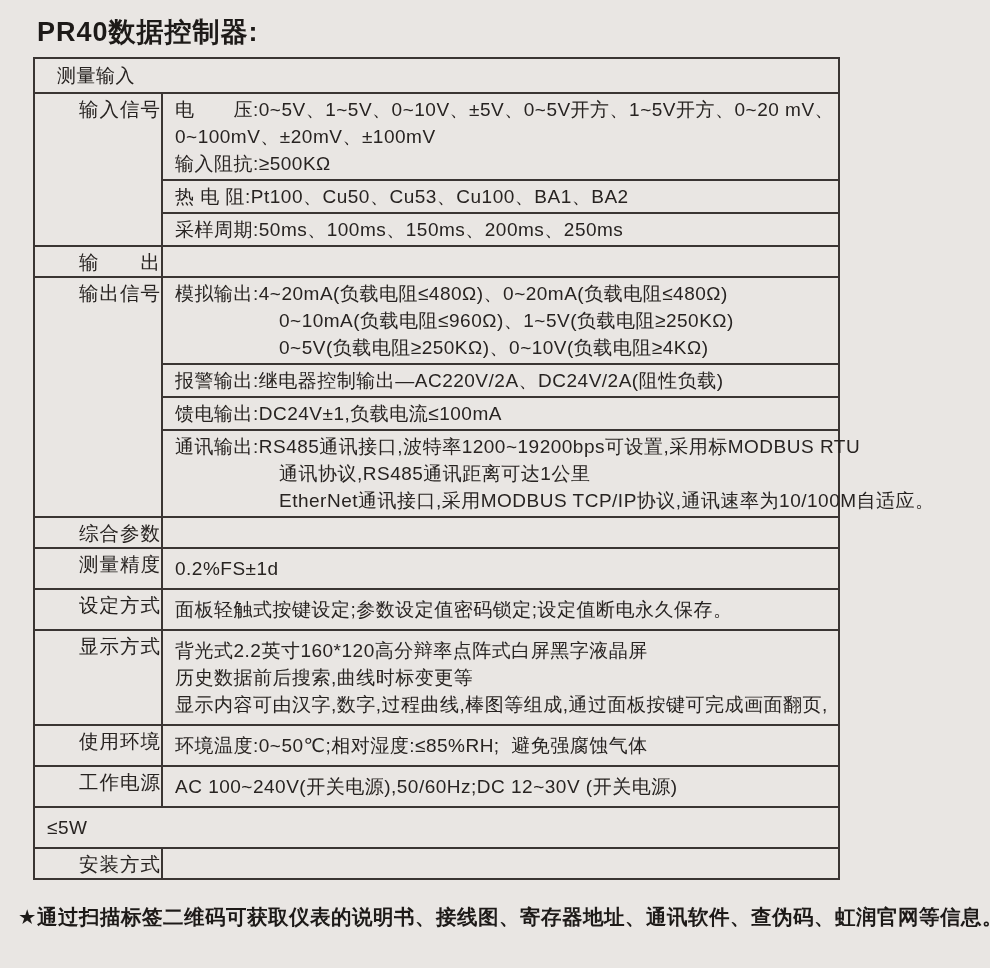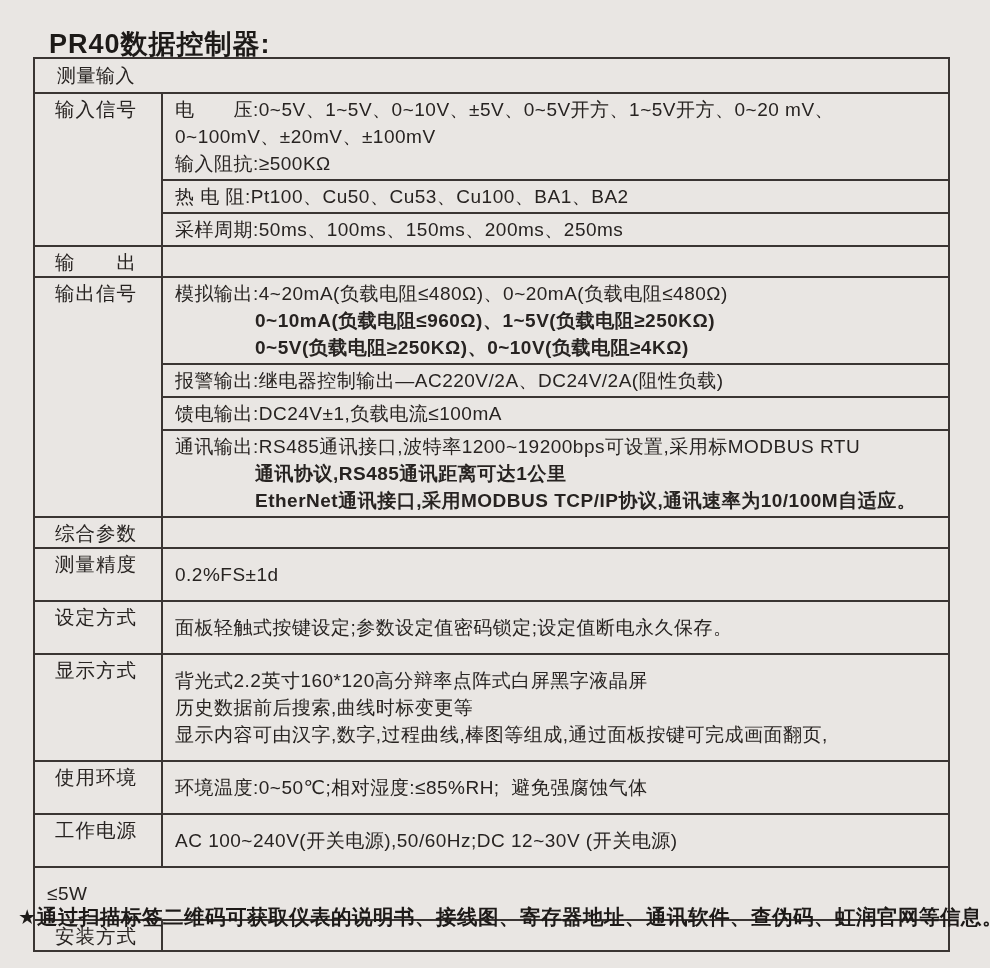--- a/index.html
+++ b/index.html
@@ -4,49 +4,50 @@
 <style>
   html,body{margin:0;padding:0;}
   body{
     width:990px;height:968px;position:relative;overflow:hidden;
     background:#e9e6e3;
     font-family:"Liberation Sans","DejaVu Sans",sans-serif;
     color:#272321;
     -webkit-font-smoothing:antialiased;
   }
   .title{
-    position:absolute;left:33px;top:10px;margin:16px;
+    position:absolute;left:33px;top:10px;margin:4px;
     font-size:27px;font-weight:600;letter-spacing:1px;color:#1d1a18;
   }
   .spec-table{
-    position:absolute;left:33px;top:57px;width:917px;
+    position:absolute;left:33px;top:57px;width:807px;
     border:2px solid #3a3533;box-sizing:border-box;
     background:transparent;
   }
   .t-row{display:flex;align-items:stretch;}
   .t-row + .t-row{border-top:2px solid #3a3533;}
   .header-row .full-cell{
     flex:1;padding:3px 0 3px 22px;
   }
   .label-cell{
     width:128px;flex:0 0 128px;box-sizing:border-box;
     border-right:2px solid #3a3533;
     padding:2px 0 0 20px;
+    text-align:right;
   }
   .label-cell .line{padding-left:0;}
   .content-col{flex:1;display:flex;flex-direction:column;min-width:0;}
   .sub{padding:2px 0;}
   .sub + .sub{border-top:2px solid #3a3533;}
-  .value-cell{flex:1;padding:12px 0;min-width:0;}
+  .value-cell{flex:1;padding:6px 0;min-width:0;}
   .line{
     font-size:19px;line-height:27px;white-space:pre;
     padding-left:12px;letter-spacing:0.5px;
   }
   .label-cell .line{font-size:19.5px;letter-spacing:1px;}
-  .line.indent{padding-left:92px;font-weight:bold;}
+  .line.indent{padding-left:116px;}
   .footer{
     position:absolute;left:18px;top:903px;width:970px;
     font-size:20.5px;font-weight:700;letter-spacing:0.5px;
     color:#1d1a18;white-space:pre;
   }
 </style>
 </head>
 <body>
 
 <div>

